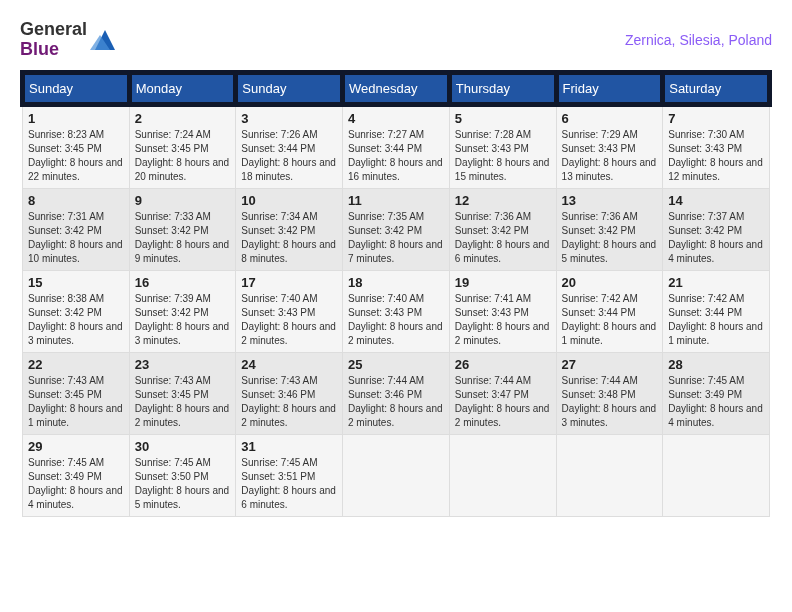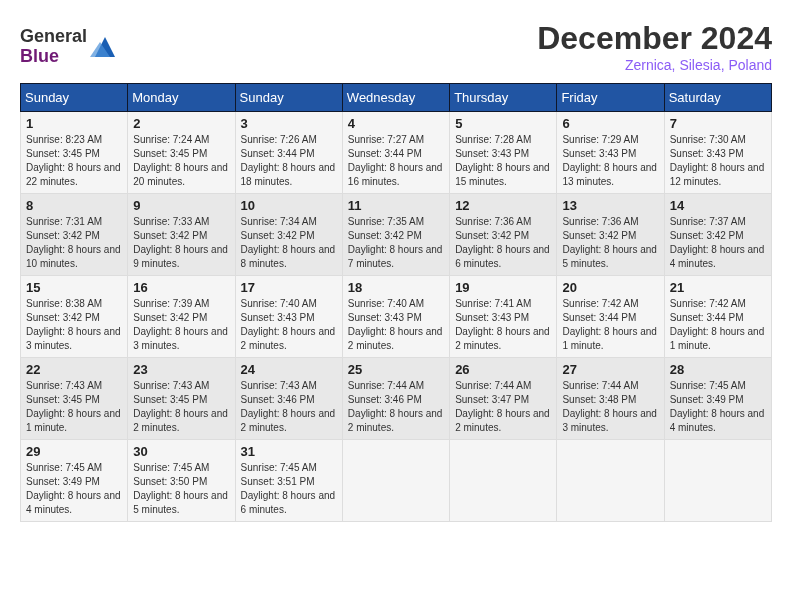--- a/index.html
+++ b/index.html
@@ -49,21 +49,21 @@
       border-collapse: collapse;
       font-size: 11px;
     }
     .calendar thead th {
       background-color: #2155a3;
       color: white;
       padding: 6px 4px;
       text-align: left;
       font-size: 13px;
       font-weight: normal;
-      border: 1px solid #0f172a;
+      border: 5px solid #0f172a;
     }
     .calendar tbody td {
       vertical-align: top;
       padding: 4px 5px;
       border: 1px solid #ddd;
       width: 107px;
       min-height: 80px;
       background: #fff;
     }
     .calendar tbody tr:nth-child(odd) td {
@@ -98,21 +98,20 @@
         <span class="general">General</span><br>
         <span class="blue">Blue</span>
       </div>
     </div>
     <svg class="logo-icon" viewBox="0 0 30 30">
       <polygon points="5,25 15,5 25,25" fill="#1a5fb4"></polygon>
       <polygon points="0,25 10,10 20,25" fill="#4a90d9" opacity="0.7"></polygon>
     </svg>
   </div>
   <div class="title-area">
-    <div class="month-title">December 2024</div>
     <div class="location">Zernica, Silesia, Poland</div>
   </div>
 </div>
 
 <table class="calendar">
   <thead>
     <tr>
     <th>Sunday</th>
         <th>Monday</th>
         <th>Sunday</th>

